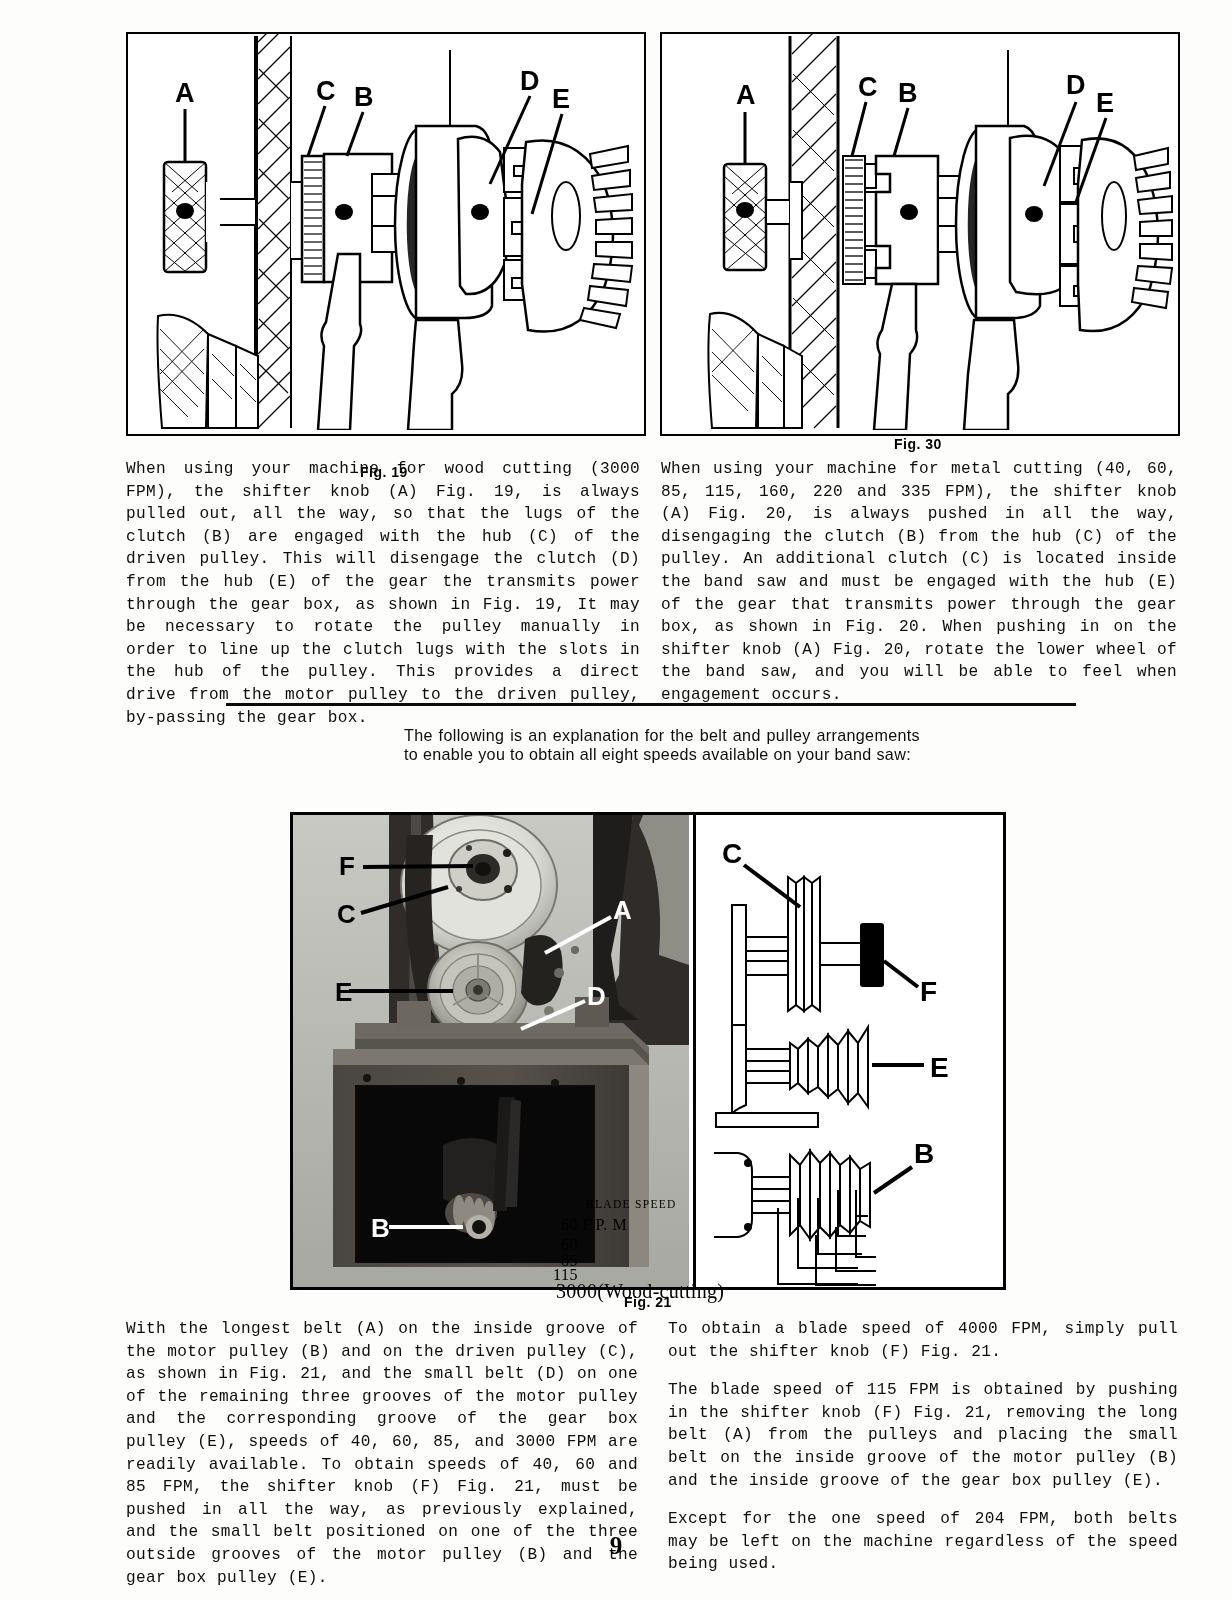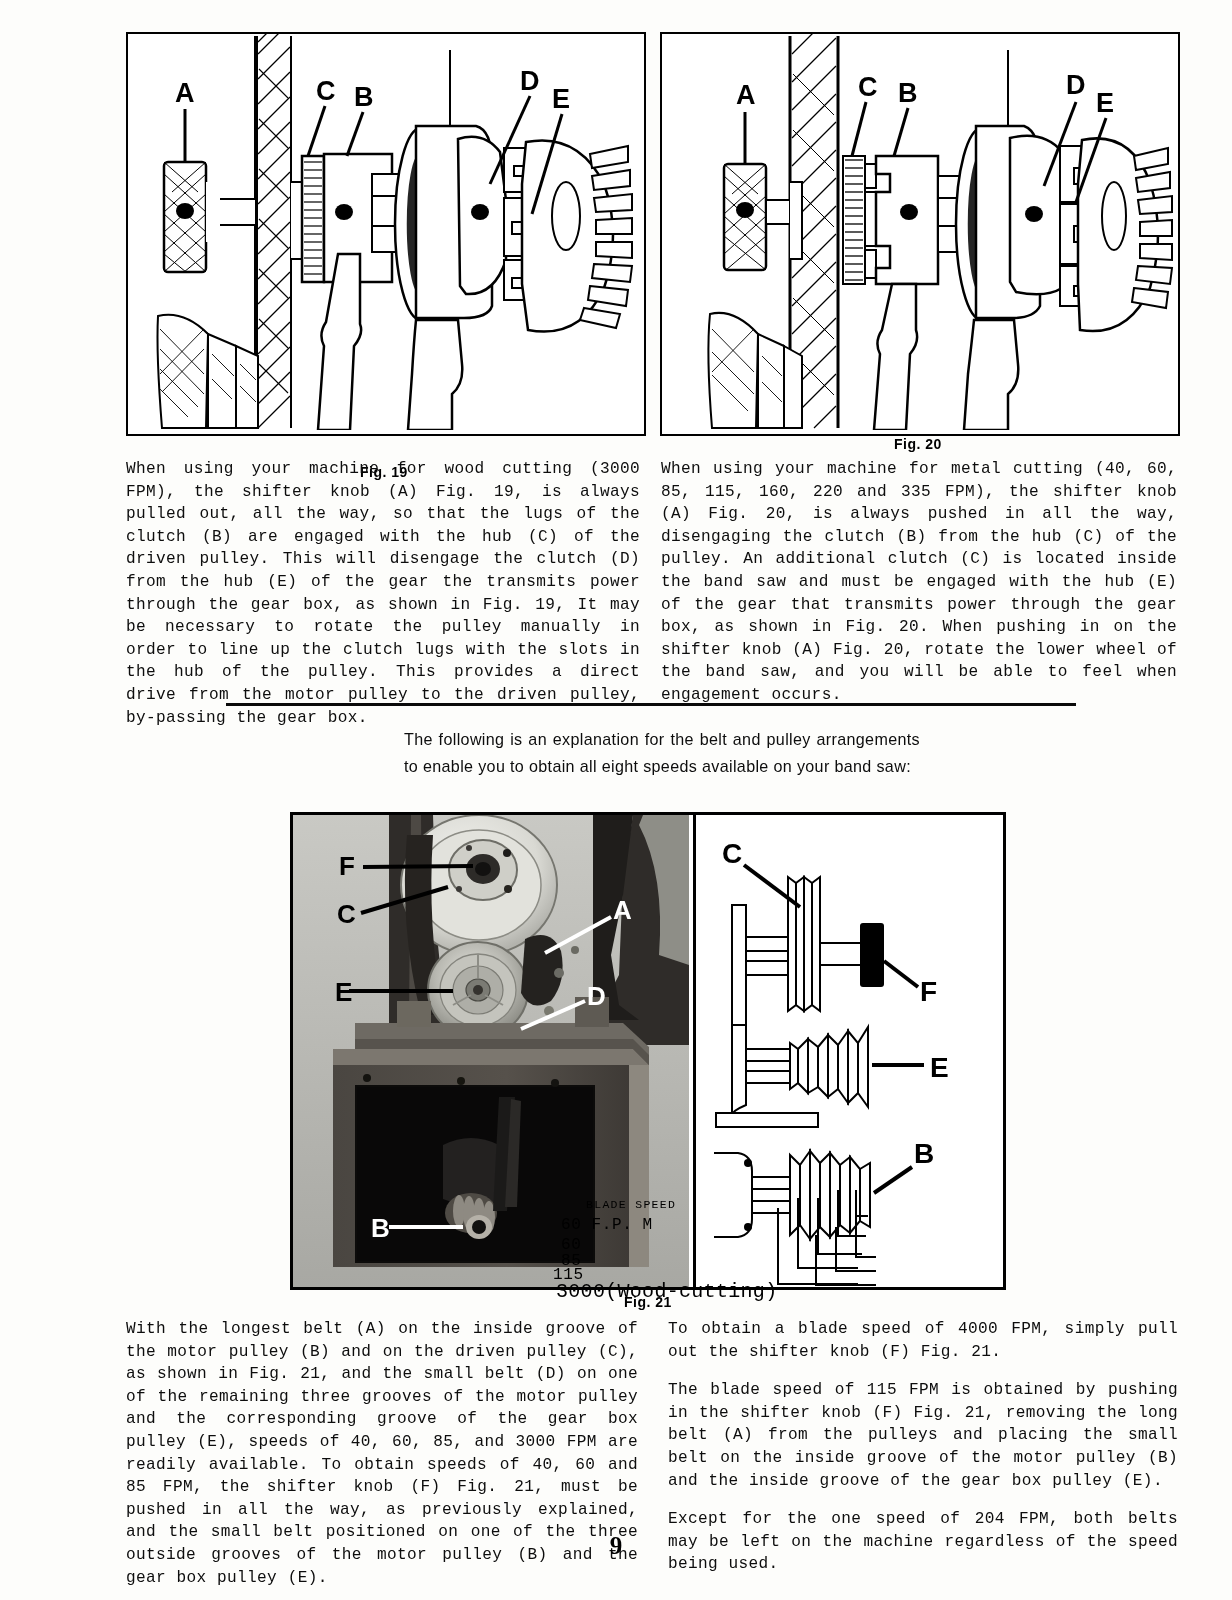--- a/index.html
+++ b/index.html
@@ -62,21 +62,21 @@
   #col-right-bottom { left: 668px; top: 1318px; width: 510px; }
 
   #col-right-bottom p { margin: 0 0 16px 0; text-indent: 0; }
   #col-right-bottom p:last-child { margin-bottom: 0; }
 
   #intro-text {
     position: absolute;
     left: 404px; top: 726px; width: 516px;
     font-family: "Liberation Sans", sans-serif;
     font-size: 16.1px;
-    line-height: 27px;
+    line-height: 19px;
     text-align: justify;
     letter-spacing: 0.35px;
     color: #0d0d0d;
   }
 
   .divider {
     position: absolute;
     left: 226px; top: 703px; width: 850px; height: 3px;
     background: #0a0a0a;
   }
@@ -111,21 +111,21 @@
     left: 400px; top: 0; width: 310px; height: 472px;
     background: #fff;
     border-left: 3px solid #000;
     box-sizing: border-box;
     overflow: hidden;
   }
   #fig21-diagram svg, #fig21-photo svg, .fig-panel svg { display: block; }
 
   .legend-block {
     position: absolute;
-    font-family: Liberation Mono, monospace;
+    font-family: Liberation Serif, serif;
     color: #000;
     white-space: nowrap;
   }
   #legend-title { left: 586px; top: 1198px; font-size: 11.5px; letter-spacing: 1.3px; }
   #legend-40   { left: 561px; top: 1216px; font-size: 16px; letter-spacing: 0.6px; }
   #legend-60   { left: 561px; top: 1236px; font-size: 16px; letter-spacing: 0.6px; }
   #legend-85   { left: 561px; top: 1252px; font-size: 16px; letter-spacing: 0.6px; }
   #legend-115  { left: 553px; top: 1266px; font-size: 16px; letter-spacing: 0.6px; }
   #legend-3000 { left: 556px; top: 1280px; font-size: 20px; letter-spacing: 0.3px; }
 </style>
@@ -440,21 +440,21 @@
       </g>
       <g font-family="Liberation Sans, sans-serif" font-weight="bold" font-size="27" fill="#000">
         <text x="74" y="70">A</text>
         <text x="196" y="62">C</text>
         <text x="236" y="68">B</text>
         <text x="404" y="60">D</text>
         <text x="434" y="78">E</text>
       </g>
     </svg>
   </div>
-  <div class="fig-caption" id="fig20-caption">Fig.  20</div>
+  <div class="fig-caption" id="fig20-caption">Fig.  30</div>
 
   <div class="col-text" id="col-left-top">When using your machine for wood cutting (3000 FPM), the shifter knob (A) Fig. 19, is always pulled out, all the way, so that the lugs of the clutch (B) are engaged with the hub (C) of the driven pulley.  This will disengage the clutch (D) from the hub (E) of the gear the transmits power through the gear box, as shown in Fig. 19, It may be necessary to rotate the pulley manually in order to line up the clutch lugs with the slots in the hub of the pulley.  This provides a direct drive from the motor pulley to the driven pulley, by-passing the gear box.</div>
   <div class="col-text" id="col-right-top">When using your machine for metal cutting (40, 60, 85, 115, 160, 220 and 335 FPM), the shifter knob (A) Fig. 20, is always pushed in all the way, disengaging the clutch (B) from the hub (C) of the pulley.  An additional clutch (C) is located inside the band saw and must be engaged with the hub (E) of the gear that transmits power through the gear box, as shown in Fig. 20.  When pushing in on the shifter knob (A) Fig. 20, rotate the lower wheel of the band saw, and you will be able to feel when engagement occurs.</div>
 
   <div class="divider"></div>
 
   <div id="intro-text">The following is an explanation for the belt and pulley arrangements to enable you to obtain all eight speeds available on your band saw:</div>
 
   <div id="fig21-panel">
 

